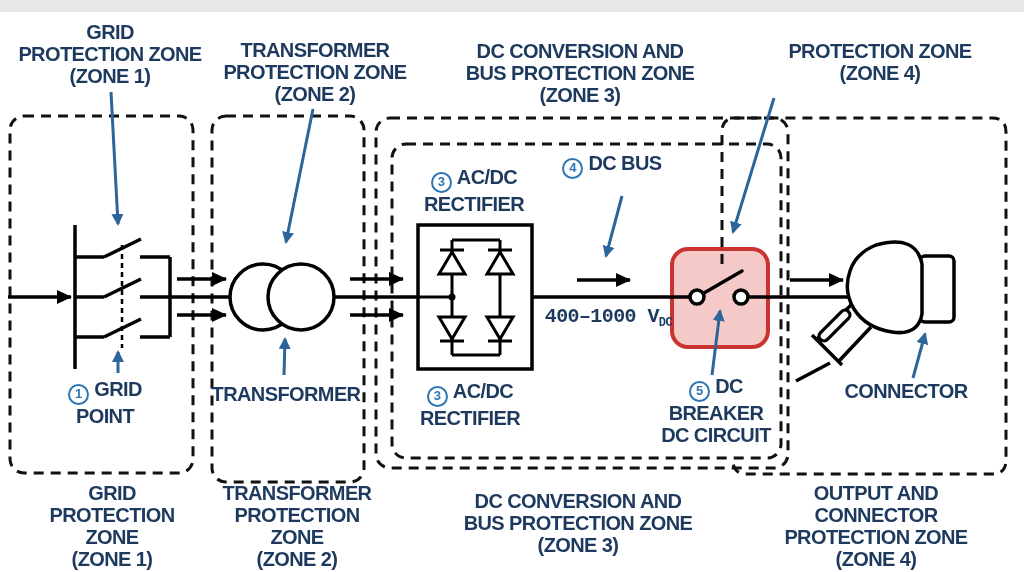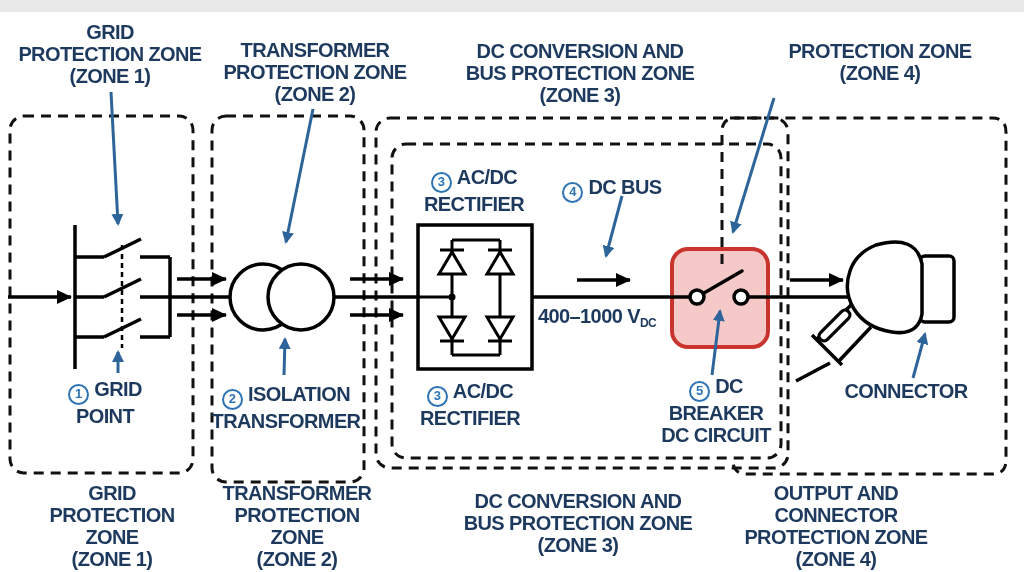--- a/index.html
+++ b/index.html
@@ -17,21 +17,21 @@
     font-weight:700;font-size:20px;line-height:22px;letter-spacing:-0.6px;
   }
   .ln{white-space:nowrap;}
   .cnum{
     display:inline-block;box-sizing:border-box;width:21px;height:21px;
     border:2.5px solid var(--blue);border-radius:50%;background:#fff;
     color:var(--blue);font-size:13px;line-height:16px;font-weight:700;
     text-align:center;letter-spacing:0;margin-right:5px;vertical-align:-2px;
   }
   .volt{position:absolute;color:var(--navy);font-weight:700;font-size:20px;
-        letter-spacing:-0.6px;text-align:left;}
+        letter-spacing:-0.6px;text-align:right;font-family:Liberation Mono, monospace;}
   .volt sub{font-size:12px;vertical-align:-4px;}
   .dshbox{fill:none;stroke:#111;stroke-width:3;stroke-dasharray:10 7;}
   .blk{stroke:var(--line);fill:none;}
   .wfill{fill:#fff;stroke:var(--line);}
   .blu{stroke:var(--arrow-blue);fill:none;}
 </style>
 </head>
 <body>
 
 <div class="stage">
@@ -175,48 +175,47 @@
     <div class="ln">TRANSFORMER</div>
     <div class="ln">PROTECTION</div>
     <div class="ln">ZONE</div>
     <div class="ln">(ZONE 2)</div>
   </div>
   <div class="zl" style="left:443px;top:478px;width:270px">
     <div class="ln">DC CONVERSION AND</div>
     <div class="ln">BUS PROTECTION ZONE</div>
     <div class="ln">(ZONE 3)</div>
   </div>
-  <div class="zl" style="left:736px;top:470px;width:200px">
+  <div class="zl" style="left:776px;top:470px;width:200px">
     <div class="ln">OUTPUT AND</div>
     <div class="ln">CONNECTOR</div>
     <div class="ln">PROTECTION ZONE</div>
     <div class="ln">(ZONE 4)</div>
   </div>
 
   <div class="cl" style="left:25px;top:366px;width:160px">
     <div class="ln"><span class="cnum">1</span><span>GRID</span></div>
     <div class="ln">POINT</div>
   </div>
 
   <div class="cl" style="left:198px;top:371px;width:176px">
-    <div class="ln"><span class="cnum">2</span><span>ISOLATION</span></div>
     <div class="ln">TRANSFORMER</div>
   </div>
 
   <div class="cl" style="left:394px;top:154px;width:160px">
     <div class="ln"><span class="cnum">3</span><span>AC/DC</span></div>
     <div class="ln">RECTIFIER</div>
   </div>
 
   <div class="cl" style="left:390px;top:368px;width:160px">
     <div class="ln"><span class="cnum">3</span><span>AC/DC</span></div>
     <div class="ln">RECTIFIER</div>
   </div>
 
-  <div class="cl" style="left:542px;top:164px;width:140px">
+  <div class="cl" style="left:542px;top:140px;width:140px">
     <div class="ln"><span class="cnum">4</span><span>DC BUS</span></div>
   </div>
 
   <div class="cl" style="left:636px;top:363px;width:160px">
     <div class="ln"><span class="cnum">5</span><span>DC</span></div>
     <div class="ln">BREAKER</div>
     <div class="ln">DC CIRCUIT</div>
   </div>
 
   <div class="cl" style="left:816px;top:368px;width:180px">

